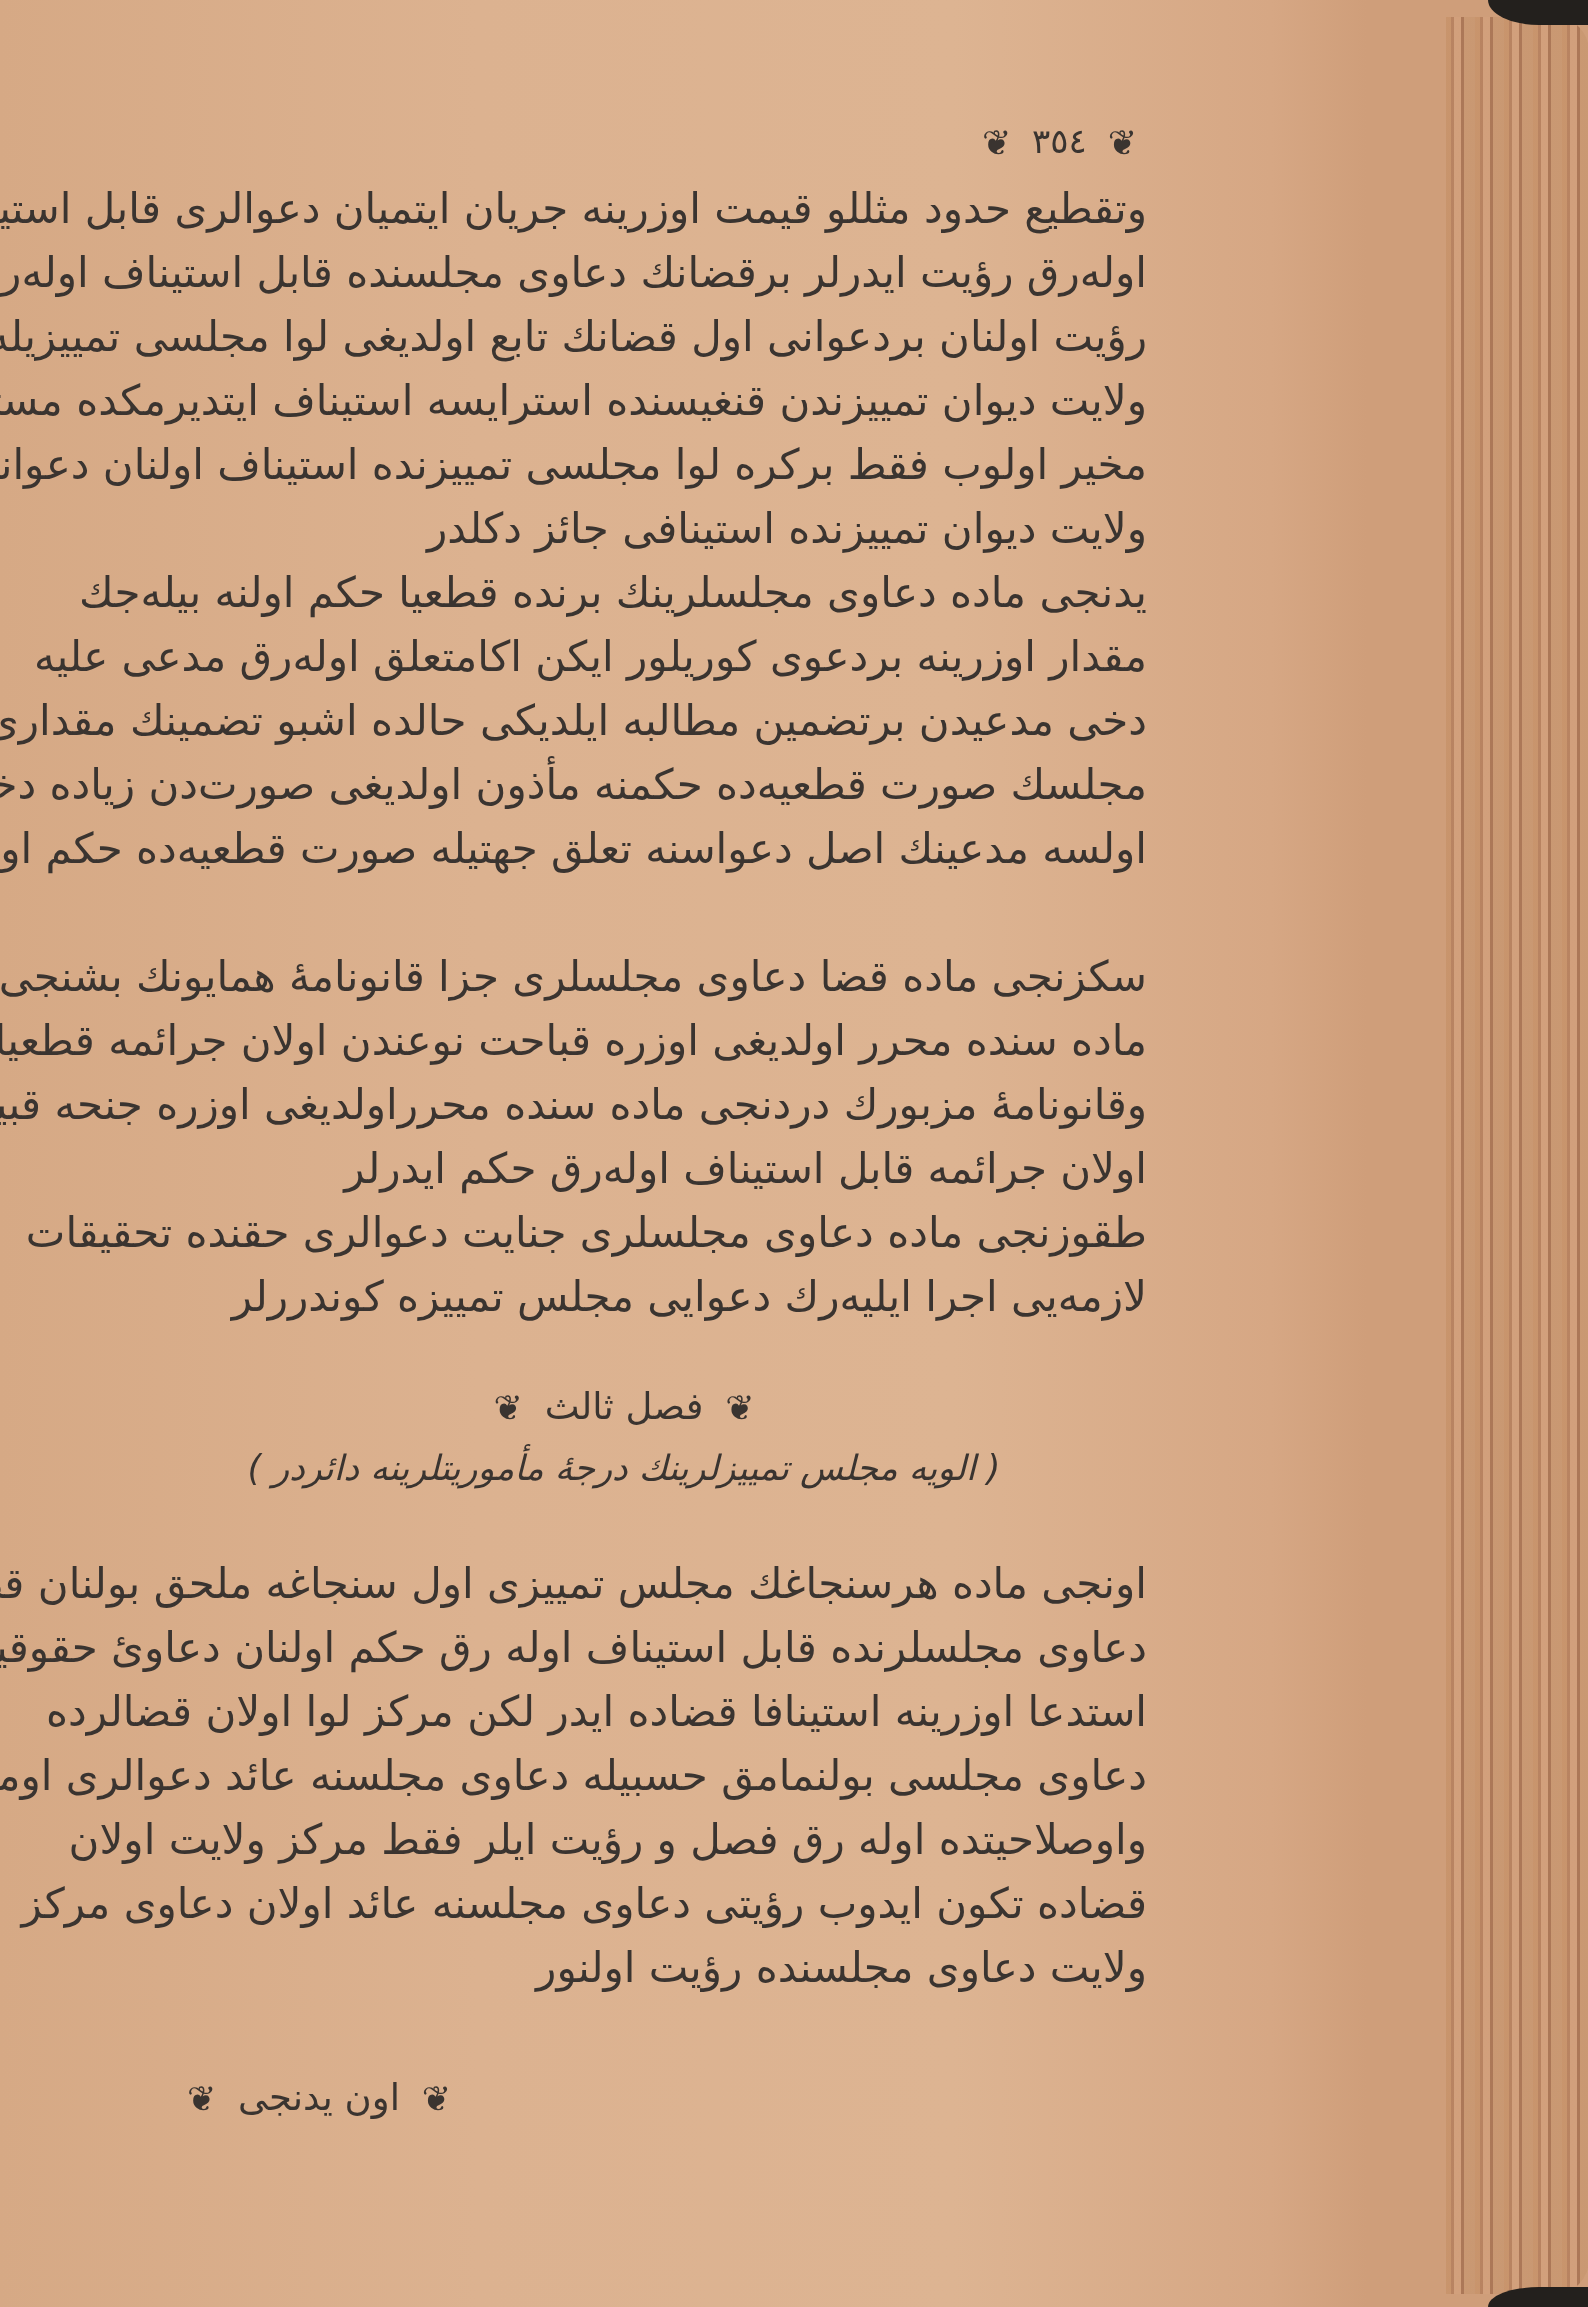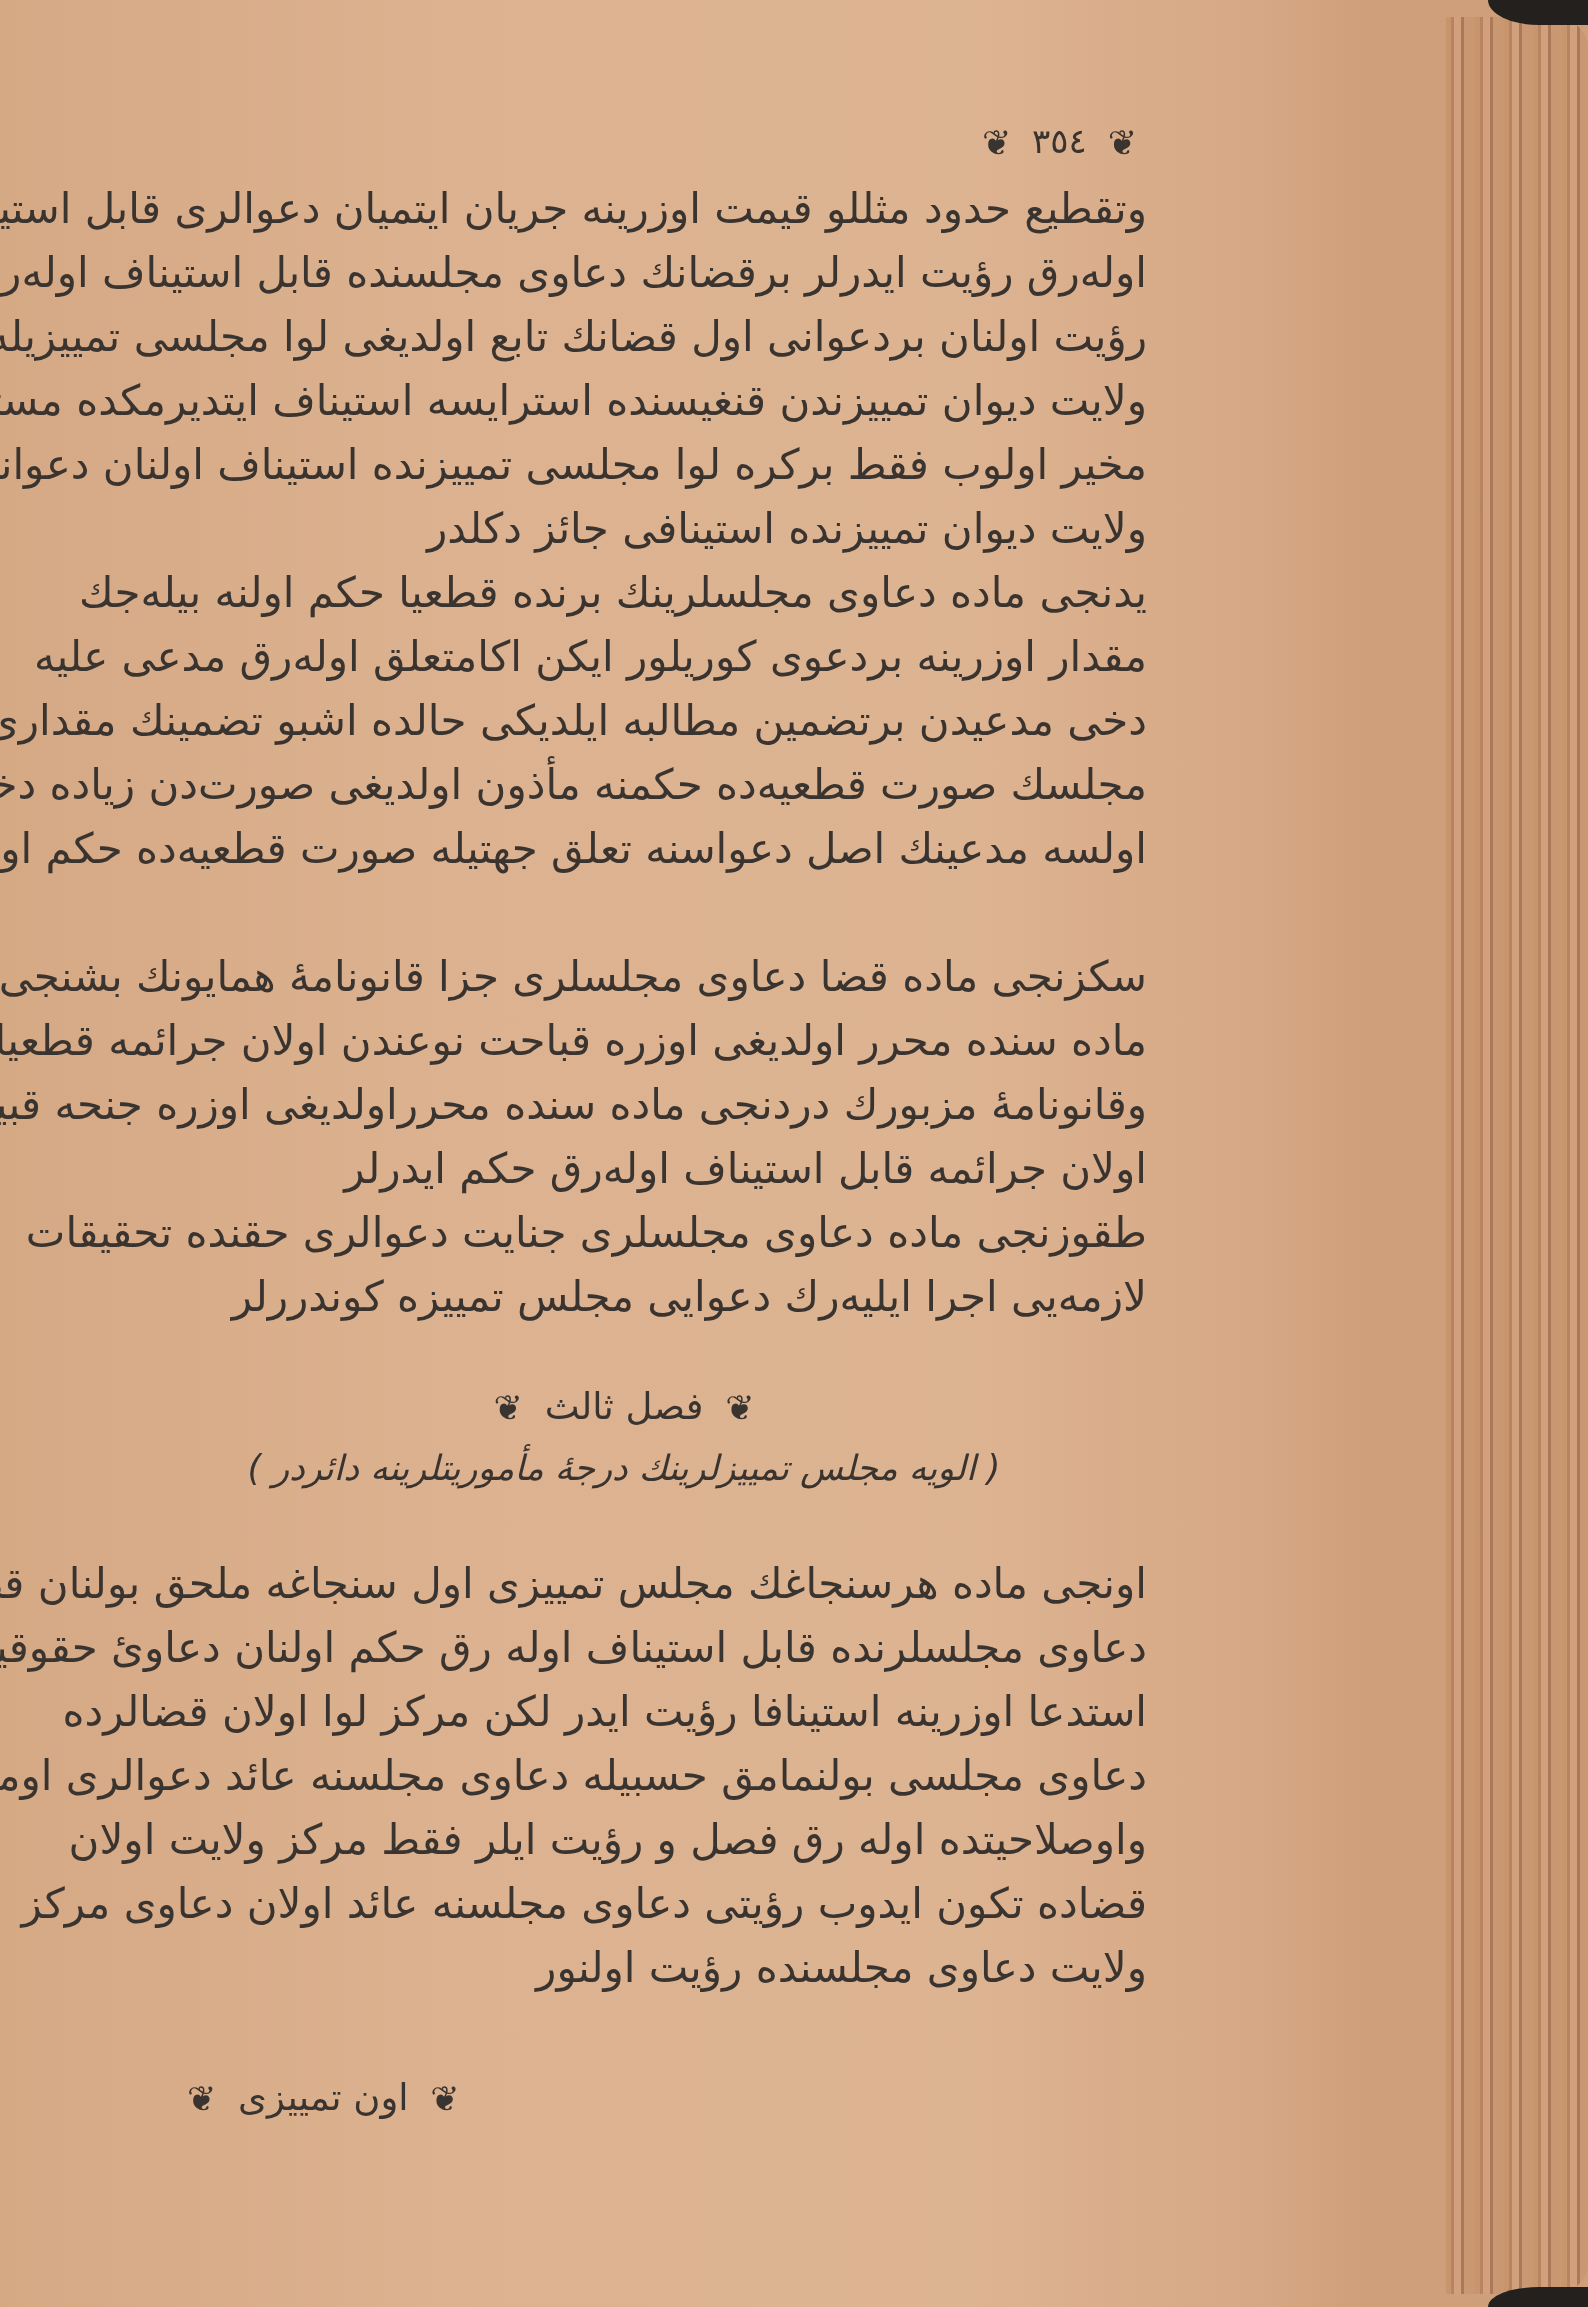--- a/index.html
+++ b/index.html
@@ -164,27 +164,27 @@
       <span>فصل ثالث</span>
       <span class="ornament">❦</span>
     </div>
     <div class="section-subtitle">( الويه مجلس تمييزلرينك درجهٔ مأموريتلرينه دائردر )</div>
 
     <div class="gap" style="height:54px"></div>
 
     <div>
       <div class="line">اونجی ماده   هرسنجاغك مجلس تمييزی اول سنجاغه ملحق بولنان قضالر</div>
       <div class="line">دعاوى مجلسلرنده قابل استيناف اوله رق حكم اولنان دعاوىٔ حقوقيه‌يی</div>
-      <div class="line">استدعا اوزرينه استينافا رؤيت ايدر   لكن مركز لوا اولان قضالرده</div>
+      <div class="line">استدعا اوزرينه استينافا قضاده ايدر   لكن مركز لوا اولان قضالرده</div>
       <div class="line">دعاوى مجلسی بولنمامق حسبيله دعاوى مجلسنه عائد دعوالری اومقامده</div>
       <div class="line">واوصلاحيتده اوله رق فصل و رؤيت ايلر   فقط مركز ولايت اولان</div>
       <div class="line">قضاده تكون ايدوب رؤيتی دعاوى مجلسنه عائد اولان دعاوى مركز</div>
       <div class="line short">ولايت دعاوى مجلسنده رؤيت اولنور</div>
     </div>
   </div>
 
   <div class="footer-catch">
     <span class="ornament">❦</span>
-    <span>اون تمييزی</span>
+    <span>اون يدنجی</span>
     <span class="ornament">❦</span>
   </div>
 </div>
 
 
 </body></html>

